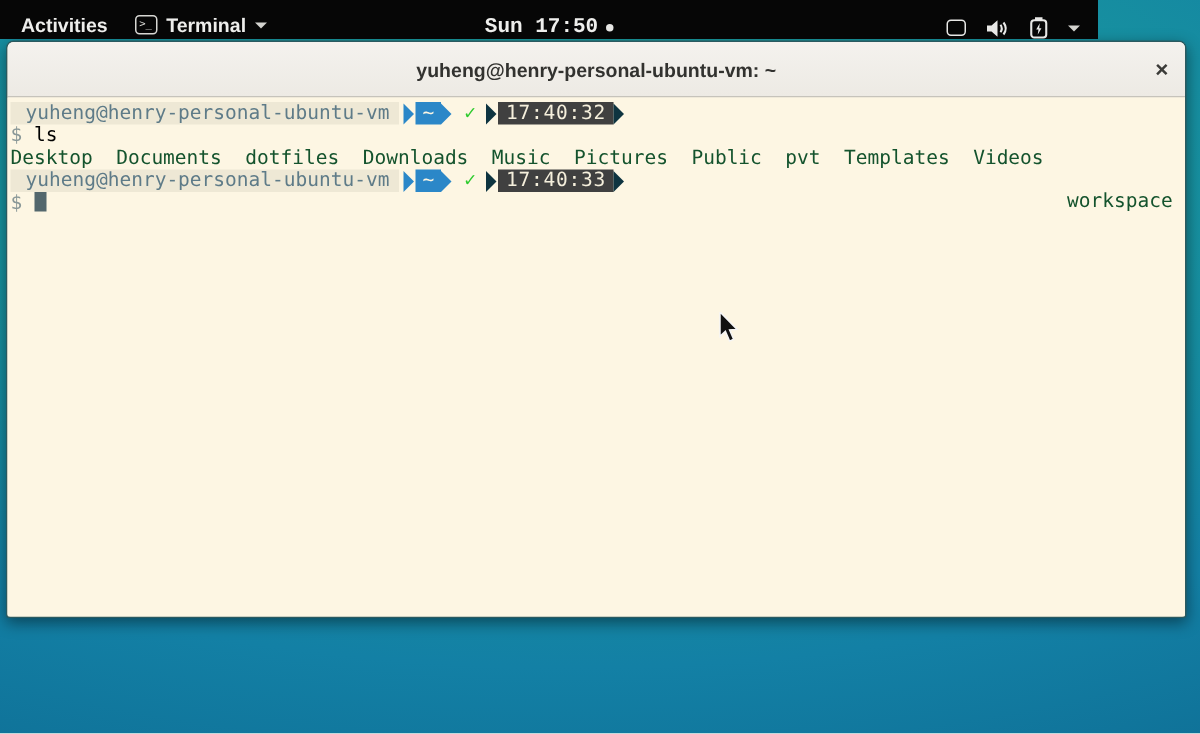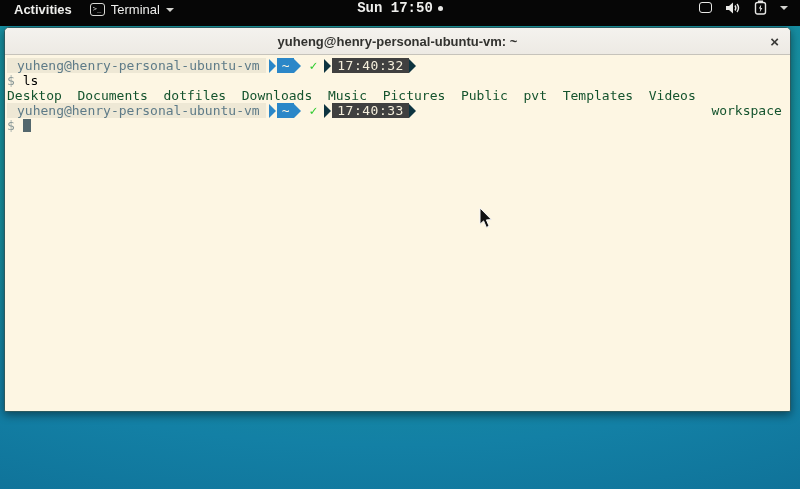--- a/index.html
+++ b/index.html
@@ -1,51 +1,51 @@
 <!DOCTYPE html>
 <html><head>
 <meta charset="utf-8">
 <style>
   * { margin:0; padding:0; box-sizing:border-box; }
   html,body { width:800px; height:489px; overflow:hidden; font-family:"Liberation Sans", sans-serif; }
   .screen { position:relative; width:800px; height:489px;
     background: radial-gradient(ellipse 120% 90% at 48% 28%, #1ba49c 0%, #17929f 40%, #1380a5 70%, #0e6d94 100%); }
 
   
-  .topbar { position:absolute; left:0; top:0; width:800px; height:26px; background:#060606;
-    display:flex; align-items:flex-start; color:#eeeeec; font-size:13px; z-index:30; }
+  .topbar { position:absolute; left:0; top:0; width:732px; height:26px; background:#060606;
+    display:flex; align-items:flex-end; color:#eeeeec; font-size:13px; z-index:30; }
   .tb-left { display:flex; align-items:center; gap:14px; padding-left:10px; }
   .activities { font-weight:bold; padding:2px 4px; }
   .appmenu { display:flex; align-items:center; gap:6px; }
   .term-icon { width:15px; height:13px; border:1px solid #d7d7d3; border-radius:3px;
     display:flex; align-items:flex-start; justify-content:flex-start; padding:1px 2px;
     font-family:"DejaVu Sans Mono", monospace; font-size:7px; line-height:8px; color:#d7d7d3; }
-  .appmenu-label { font-weight:normal; }
+  .appmenu-label { font-weight:bold; }
   .caret-down { width:0; height:0; border-left:4px solid transparent; border-right:4px solid transparent;
     border-top:4px solid #d3d3cf; margin-top:1px; }
   .tb-center { position:absolute; left:0; right:0; display:flex; justify-content:center; align-items:center; gap:5px; pointer-events:none; }
   .clock { font-weight:bold; font-size:14px; pointer-events:auto;font-family:Liberation Mono, monospace; }
   .notif-dot { width:5px; height:5px; border-radius:50%; background:#e6e6e4; }
   .tb-right { margin-left:auto; display:flex; align-items:center; gap:13px; padding-right:12px; }
   .screen-icon { width:13px; height:11px; border:1.5px solid #e8e8e6; border-radius:3px; }
 
   
   .window { position:absolute; left:4px; top:27px; width:787px; height:385px;
     border:1px solid #2a5a60; border-radius:5px 5px 2px 2px; background:#fdf6e3;
     box-shadow:0 3px 10px rgba(0,0,0,0.45); z-index:10; display:flex; flex-direction:column; }
-  .titlebar { height:27px; background:linear-gradient(#f4f2ee,#edeae4); border-bottom:1px solid #c6c3bb;
+  .titlebar { height:37px; background:linear-gradient(#f4f2ee,#edeae4); border-bottom:1px solid #c6c3bb;
     border-radius:4px 4px 0 0; display:flex; align-items:center; position:relative; flex:0 0 auto;justify-content:center; }
   .title { position:absolute; left:0; right:0; text-align:center; font-size:13px; font-weight:bold; color:#32322f; }
   .close-btn { margin-left:auto; margin-right:11px; color:#3b3b38; font-size:15px; line-height:15px;
     font-weight:bold; z-index:2; cursor:default; }
 
   
   .term { flex:1; background:#fdf6e3; font-family:"DejaVu Sans Mono","Liberation Mono", monospace;
     font-size:13px; line-height:15px; color:#657b83; padding:3px 2px 0 2px; border-radius:0 0 2px 2px; overflow:hidden; }
-  .trow { height:15px; display:flex; align-items:center; white-space:pre; }
+  .trow { height:15px; display:flex; white-space:pre; }
   .userhost { background:#eee8d5; color:#5e7b88; padding:0 6px 0 10px; height:15px; display:flex; align-items:center; }
   .pill { display:flex; align-items:center; height:15px; margin-left:3px; }
   .tri { width:0; height:0; border-top:7.5px solid transparent; border-bottom:7.5px solid transparent; }
   .tri-blue  { border-left:7px solid #2b87c8; }
   .tri-dark  { border-left:7px solid #0e3440; }
   .pillbox-blue { background:#2b87c8; color:#fdf6e3; height:15px; display:flex; align-items:center; padding:0 5px; margin-left:1px; }
   .pillbox-dark { background:#404040; color:#f5efdc; height:15px; display:flex; align-items:center; padding:0 5px; margin-left:1px; letter-spacing:0.5px; }
   .checkmark { color:#2ecb2e; font-weight:bold; margin:0 4px 0 8px; }
   .prompt-char { color:#8a9898; }
   .cmd-text { color:#000000; }

